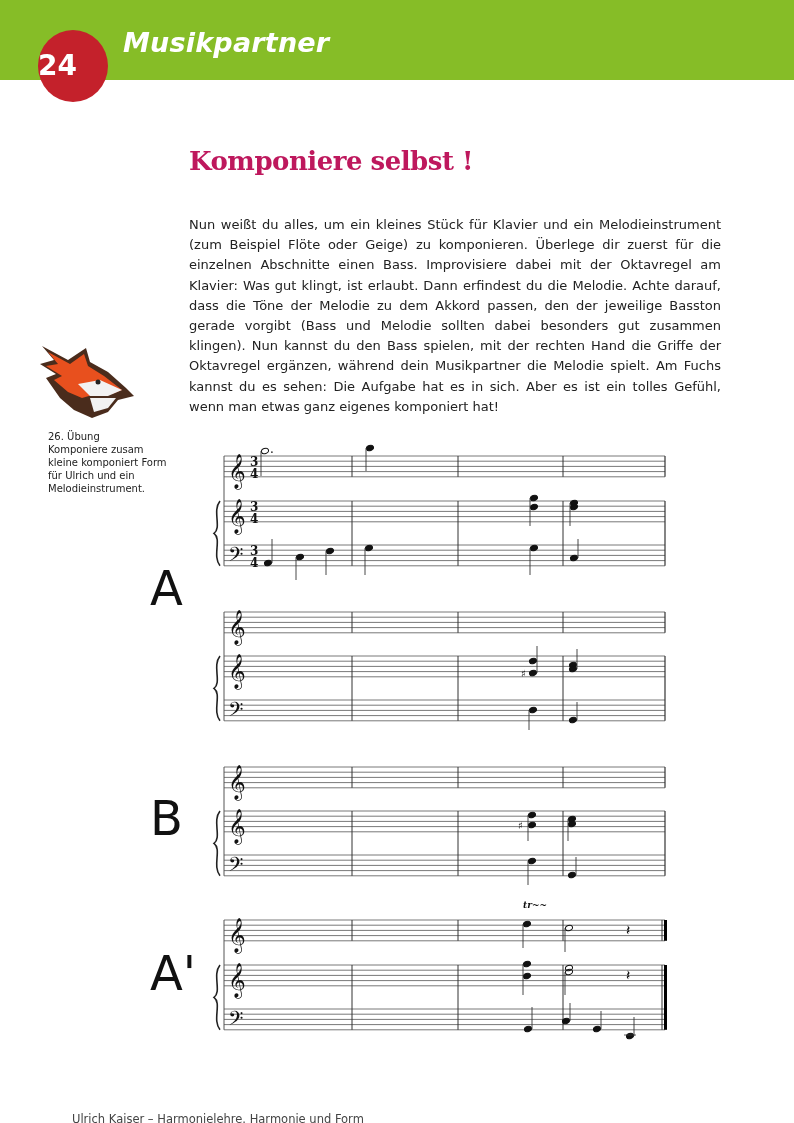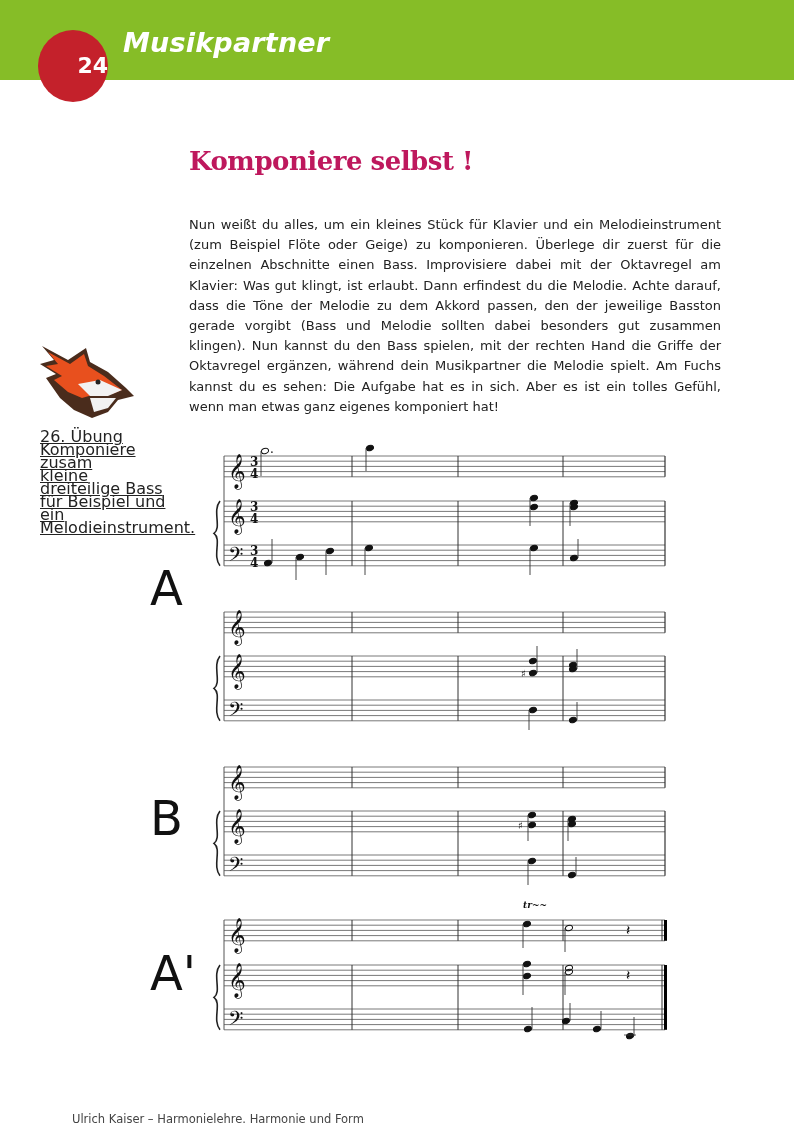--- a/index.html
+++ b/index.html
@@ -1,23 +1,23 @@
 <!DOCTYPE html>
 <html><head>
 <meta charset="utf-8">
 <style>
   html, body { margin: 0; padding: 0; }
   body { width: 794px; height: 1123px; position: relative; background: #ffffff; overflow: hidden; font-family: "DejaVu Sans", sans-serif; color: #1a1a1a; }
   .header { position: absolute; left: 0; top: 0; width: 794px; height: 80px; background: #86bd27; }
-  .page-badge { position: absolute; left: 38px; top: 30px; width: 70px; height: 72px; border-radius: 50%; background: #c4212b; color: #fff; font-family: "DejaVu Sans", sans-serif; font-weight: bold; font-size: 22px; line-height: 72px; text-align: right; }
+  .page-badge { position: absolute; left: 38px; top: 30px; width: 70px; height: 72px; border-radius: 50%; background: #c4212b; color: #fff; font-family: "DejaVu Sans", sans-serif; font-weight: bold; font-size: 28px; line-height: 72px; text-align: left; }
   .header-title { position: absolute; left: 123px; top: 27px; color: #fff; font-family: "DejaVu Sans", sans-serif; font-weight: bold; font-style: italic; font-size: 27px; letter-spacing: 0.2px; }
   .section-title { position: absolute; left: 189px; top: 146px; color: #be185d; font-family: "DejaVu Serif", serif; font-weight: bold; font-size: 26px; letter-spacing: -0.5px; }
   .body-text { position: absolute; left: 189px; top: 215px; width: 532px; font-size: 13px; line-height: 20.2px; text-align: justify; color: #222; }
   .fox { position: absolute; left: 38px; top: 338px; width: 100px; height: 82px; }
-  .side-caption { position: absolute; left: 40px; top: 430px; width: 130px; font-size: 16px; line-height: 13px; color: #222; text-decoration: underline; }
+  .side-caption { position: absolute; left: 48px; top: 430px; width: 130px; font-size: 10px; line-height: 13px; color: #222; }
   .section-letter { position: absolute; font-size: 48px; color: #111; font-family: "DejaVu Sans", sans-serif; }
   .footer { position: absolute; left: 72px; top: 1112px; font-size: 11.5px; color: #444; text-align: center; }
   svg.score { position: absolute; left: 0; top: 0; }
 </style>
 </head>
 <body>
 
 <div class="header"></div>
 <div class="page-badge">24</div>
 <div class="header-title">Musikpartner</div>
@@ -29,22 +29,22 @@
   <path d="M4 8 L30 22 L48 10 L52 24 L70 34 L88 50 L96 58 L80 62 L70 74 L54 80 L36 72 L22 60 L8 40 L18 36 L2 26 L16 22 Z" fill="#4a2c1c"></path>
   <path d="M10 14 L32 26 L46 16 L50 28 L66 38 L84 52 L74 56 L58 56 L44 60 L30 54 L16 42 L24 38 L8 28 L20 26 Z" fill="#e8501e"></path>
   <path d="M40 46 L62 42 L84 52 L70 58 L52 58 Z" fill="#f2f2f2"></path>
   <path d="M52 60 L78 60 L70 70 L56 74 Z" fill="#f2f2f2"></path>
   <circle cx="60" cy="44" r="2.5" fill="#222"></circle>
 </svg>
 
 <div class="side-caption">
   <div>26. Übung</div>
   <div>Komponiere zusam</div>
-  <div>kleine dreiteilige Bass</div>
-  <div>für Beispiel und ein</div>
+  <div>kleine komponiert Form</div>
+  <div>für Ulrich und ein</div>
   <div>Melodieinstrument.</div>
 </div>
 
 <div class="section-letter" style="left:150px;top:560px;">A</div>
 <div class="section-letter" style="left:150px;top:790px;">B</div>
 <div class="section-letter" style="left:150px;top:945px;">A'</div>
 
 <svg class="score" id="score" width="794" height="1123">
     <line x1="224" x2="665" y1="456" y2="456" stroke="#555" stroke-width="0.8"></line>
     <line x1="224" x2="665" y1="461.2" y2="461.2" stroke="#555" stroke-width="0.8"></line>

